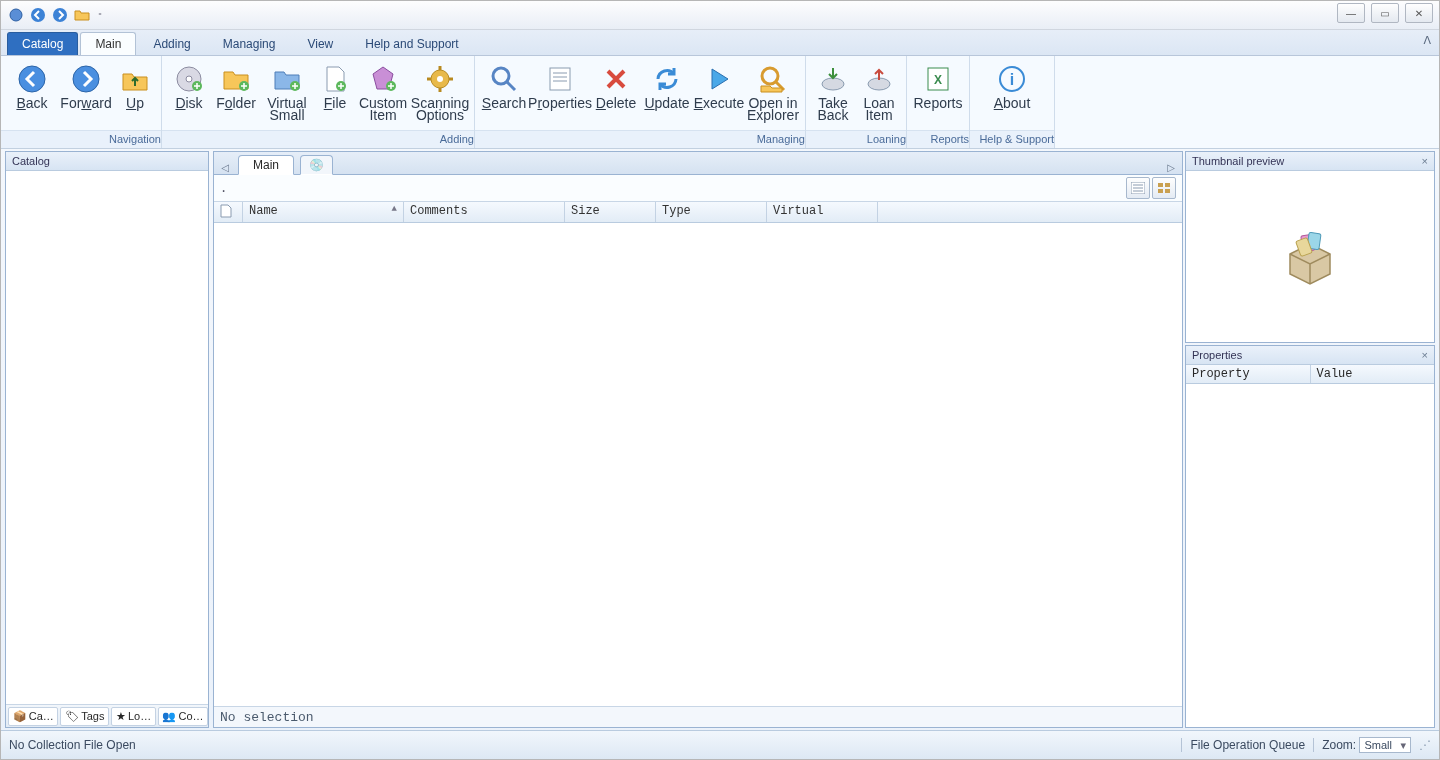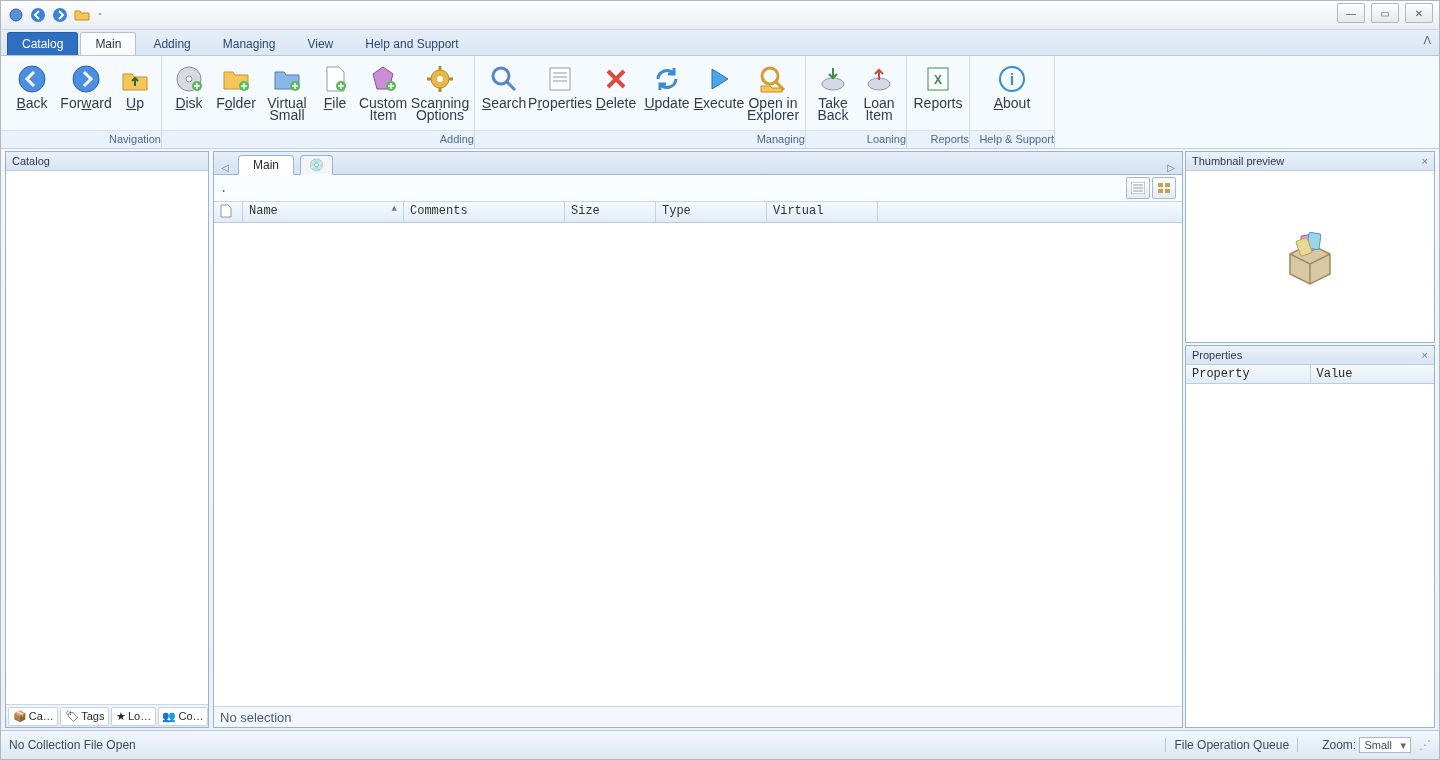--- a/index.html
+++ b/index.html
@@ -37,21 +37,21 @@
 .doc-tab{background:#fff;border:1px solid #9ab3d2;border-bottom:1px solid #fff;margin-bottom:-1px;padding:2px 14px;font-size:12px;border-top-left-radius:4px;border-top-right-radius:4px;margin-left:6px;cursor:pointer}
 .doc-tab.blank{padding:2px 8px;color:#999;background:#f2f6fb}
 .doc-body{flex:1;border:1px solid #9ab3d2;background:#fff;display:flex;flex-direction:column;min-height:0}
 .path-row{height:26px;border-bottom:1px solid #c8d6e6;display:flex;align-items:center;padding:0 6px;justify-content:space-between;background:#fafdff}
 .path-dot{font-family:monospace;color:#556}
 .view-btns{display:flex;gap:2px}
 .view-btn{width:22px;height:20px;border:1px solid #a7b8cd;background:linear-gradient(#fefefe,#e4ebf4);border-radius:2px;display:flex;align-items:center;justify-content:center;cursor:pointer}
 .grid-hd{height:20px;background:linear-gradient(#f5f9fe,#e2ecf6);border-bottom:1px solid #b9cbdf;display:flex;font-family:'Consolas','Courier New',monospace;font-size:12px;color:#333}
 .grid-hd .col{border-right:1px solid #c3d2e3;padding:2px 6px;display:flex;}
 .grid-body{flex:1;background:#fff}
-.status-sel{height:20px;border-top:1px solid #c8d6e6;padding:0 6px;font-family:Liberation Sans, sans-serif;font-size:13px;color:#4a5a6d;background:#f3f7fc;display:flex;align-items:center}
+.status-sel{height:20px;border-top:1px solid #c8d6e6;padding:0 6px;font-family:Liberation Mono, monospace;font-size:13px;color:#4a5a6d;background:#f3f7fc;display:flex;align-items:center}
 .right-col{width:250px;display:flex;flex-direction:column;margin:2px 4px 2px 0;gap:2px}
 .thumb-body{flex:1;display:flex;align-items:center;justify-content:center;background:#fff}
 .props-body{flex:1;background:#fff}
 .props-hd{height:18px;background:linear-gradient(#f5f9fe,#e2ecf6);border-bottom:1px solid #b9cbdf;display:flex;font-family:'Consolas','Courier New',monospace;font-size:12px}
 .props-hd .c{flex:1;border-right:1px solid #c3d2e3;padding:2px 6px}
 .statusbar{height:28px;border-top:1px solid #b9cbdf;background:linear-gradient(#f1f6fc,#dde8f4);display:flex;align-items:center;padding:0 8px;font-size:12px;color:#3b4a60;justify-content:space-between}
 .status-right{display:flex;align-items:center;gap:8px}
 .zoom-sel{border:1px solid #a7b8cd;background:#fff;font-size:11px;padding:1px 18px 1px 4px;position:relative}
 .zoom-sel::after{content:'▾';position:absolute;right:4px;top:1px;color:#667}
 svg{display:block}
@@ -436,18 +436,18 @@
         </div>
         <div class="props-body"></div>
       </div>
     </div>
   </div>
 
   <div class="statusbar">
     <span>No Collection File Open</span>
     <div class="status-right">
       <span style="border-left:1px solid #b4c3d6;padding-left:8px">File Operation Queue</span>
-      <span style="border-left:1px solid #b4c3d6;padding-left:24px"><span>Zoom:</span> <span class="zoom-sel">Small</span></span>
+      <span style="border-left:1px solid #b4c3d6;padding-left:8px"><span>Zoom:</span> <span class="zoom-sel">Small</span></span>
       <span style="color:#8a9bb0">⋰</span>
     </div>
   </div>
 
 </div>
 
 </body></html>

